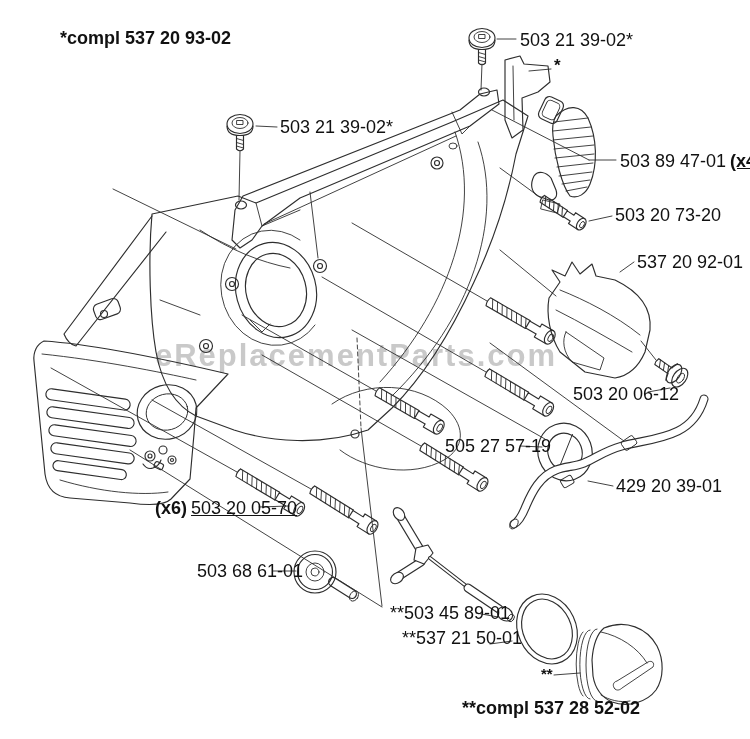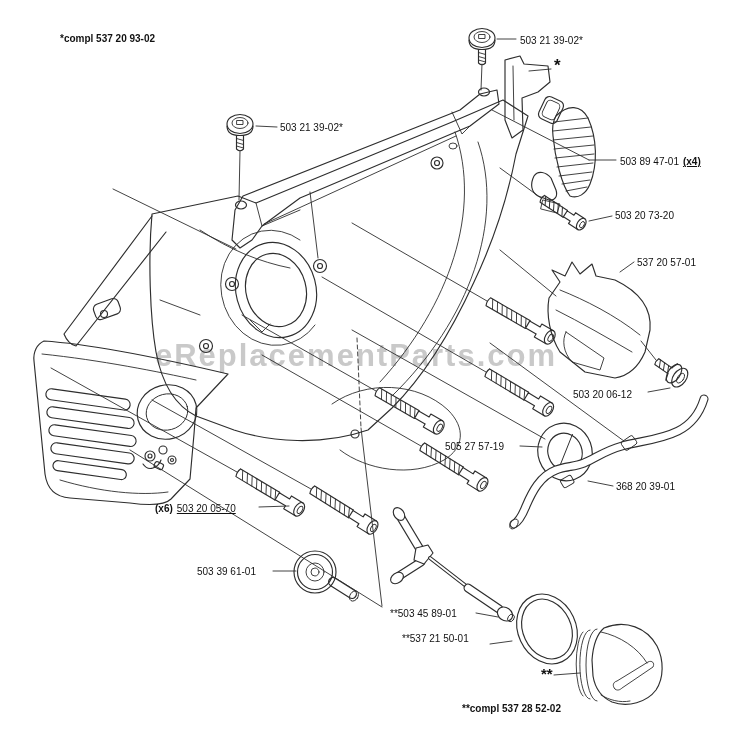--- a/index.html
+++ b/index.html
@@ -14,21 +14,21 @@
   }
   .art .thin{stroke-width:0.9;}
   .art .axis{stroke-width:0.9;}
   .art .dash{stroke-dasharray:4 3;stroke-width:0.9;}
   .art .wfill{fill:#ffffff;}
   .wm{
     font-family:"Liberation Sans","DejaVu Sans",sans-serif;
     font-size:31px;font-weight:bold;letter-spacing:2px;fill:#c9c9c9;
   }
   .lbl{
-    position:absolute;white-space:nowrap;font-size:10px;color:#111111;
+    position:absolute;white-space:nowrap;font-size:18px;color:#111111;
     line-height:15px;
   }
   .lbl.b, .lbl .b{font-weight:bold;}
   .lbl .gap{margin-left:4px;text-decoration:underline;}
   .lbl.star{font-size:17px;font-weight:bold;}
 </style>
 </head>
 <body>
 
 <div id="stage">
@@ -282,24 +282,24 @@
       <path class="thin" d="M554,675 L580,673"></path>
     </g>
   </svg>
 
   <div class="lbl b" style="left:60px;top:31px">*compl 537 20 93-02</div>
   <div class="lbl" style="left:520px;top:33px">503 21 39-02*</div>
   <div class="lbl star" style="left:554px;top:58px">*</div>
   <div class="lbl" style="left:280px;top:120px">503 21 39-02*</div>
   <div class="lbl" style="left:620px;top:154px"><span>503 89 47-01</span><span class="b gap">(x4)</span></div>
   <div class="lbl" style="left:615px;top:208px">503 20 73-20</div>
-  <div class="lbl" style="left:637px;top:255px">537 20 57-01</div>
+  <div class="lbl" style="left:637px;top:255px">537 20 92-01</div>
   <div class="lbl" style="left:573px;top:387px">503 20 06-12</div>
   <div class="lbl" style="left:445px;top:439px">505 27 57-19</div>
-  <div class="lbl" style="left:616px;top:479px">368 20 39-01</div>
+  <div class="lbl" style="left:616px;top:479px">429 20 39-01</div>
   <div class="lbl" style="left:155px;top:501px"><span class="b">(x6)</span><span class="gap">503 20 05-70</span></div>
-  <div class="lbl" style="left:197px;top:564px">503 39 61-01</div>
+  <div class="lbl" style="left:197px;top:564px">503 68 61-01</div>
   <div class="lbl" style="left:390px;top:606px">**503 45 89-01</div>
   <div class="lbl" style="left:402px;top:631px">**537 21 50-01</div>
   <div class="lbl b" style="left:541px;top:666px;font-size:15px">**</div>
   <div class="lbl b" style="left:462px;top:701px">**compl 537 28 52-02</div>
 
 </div>
 
 </body></html>

